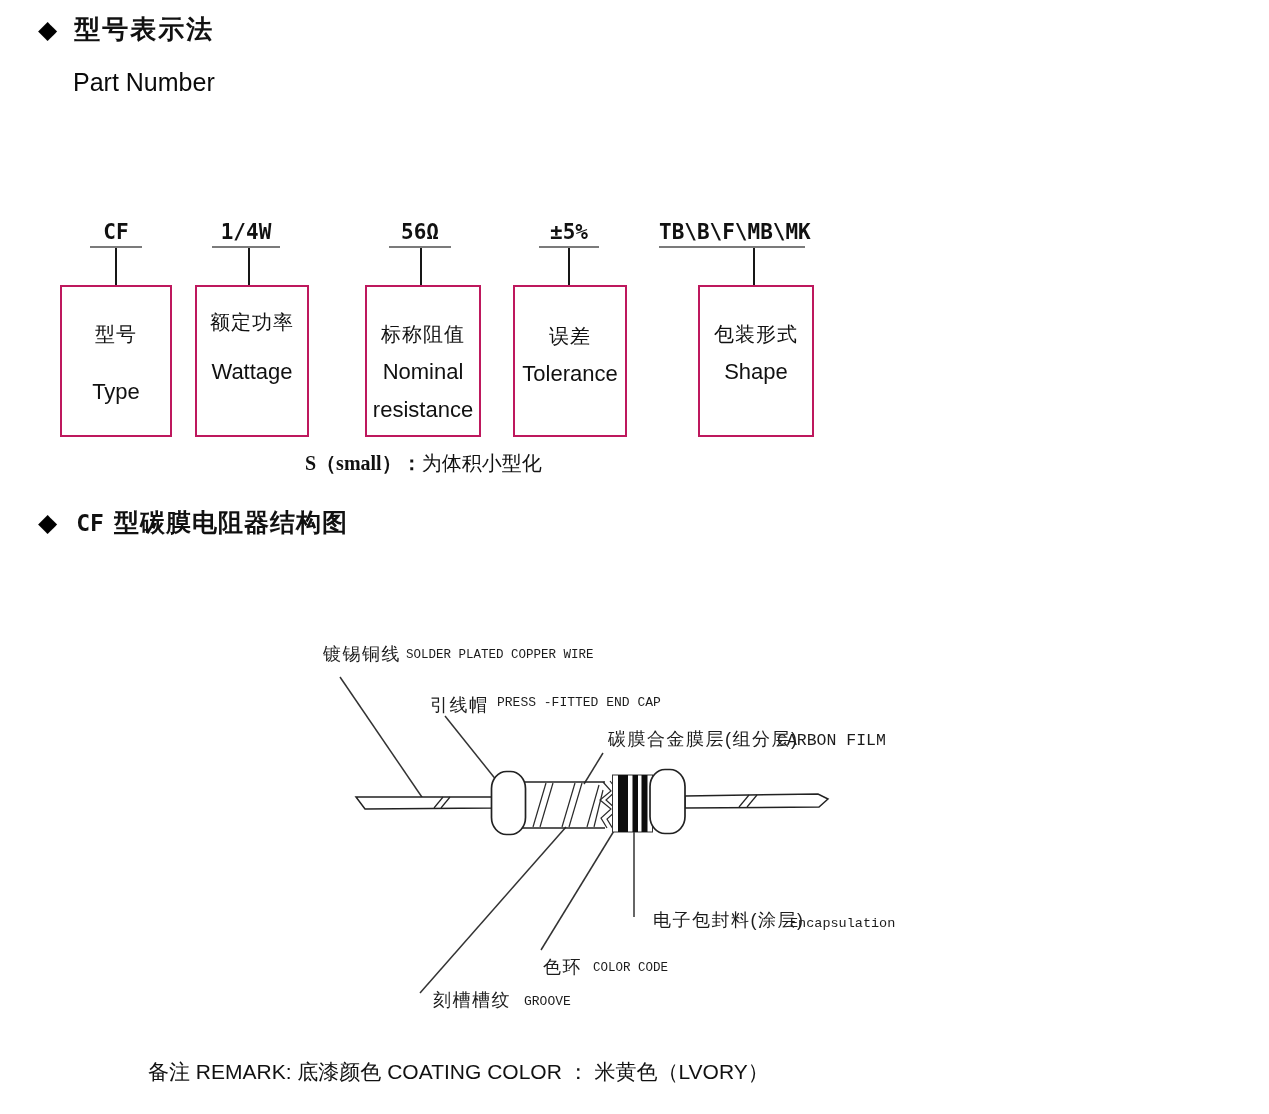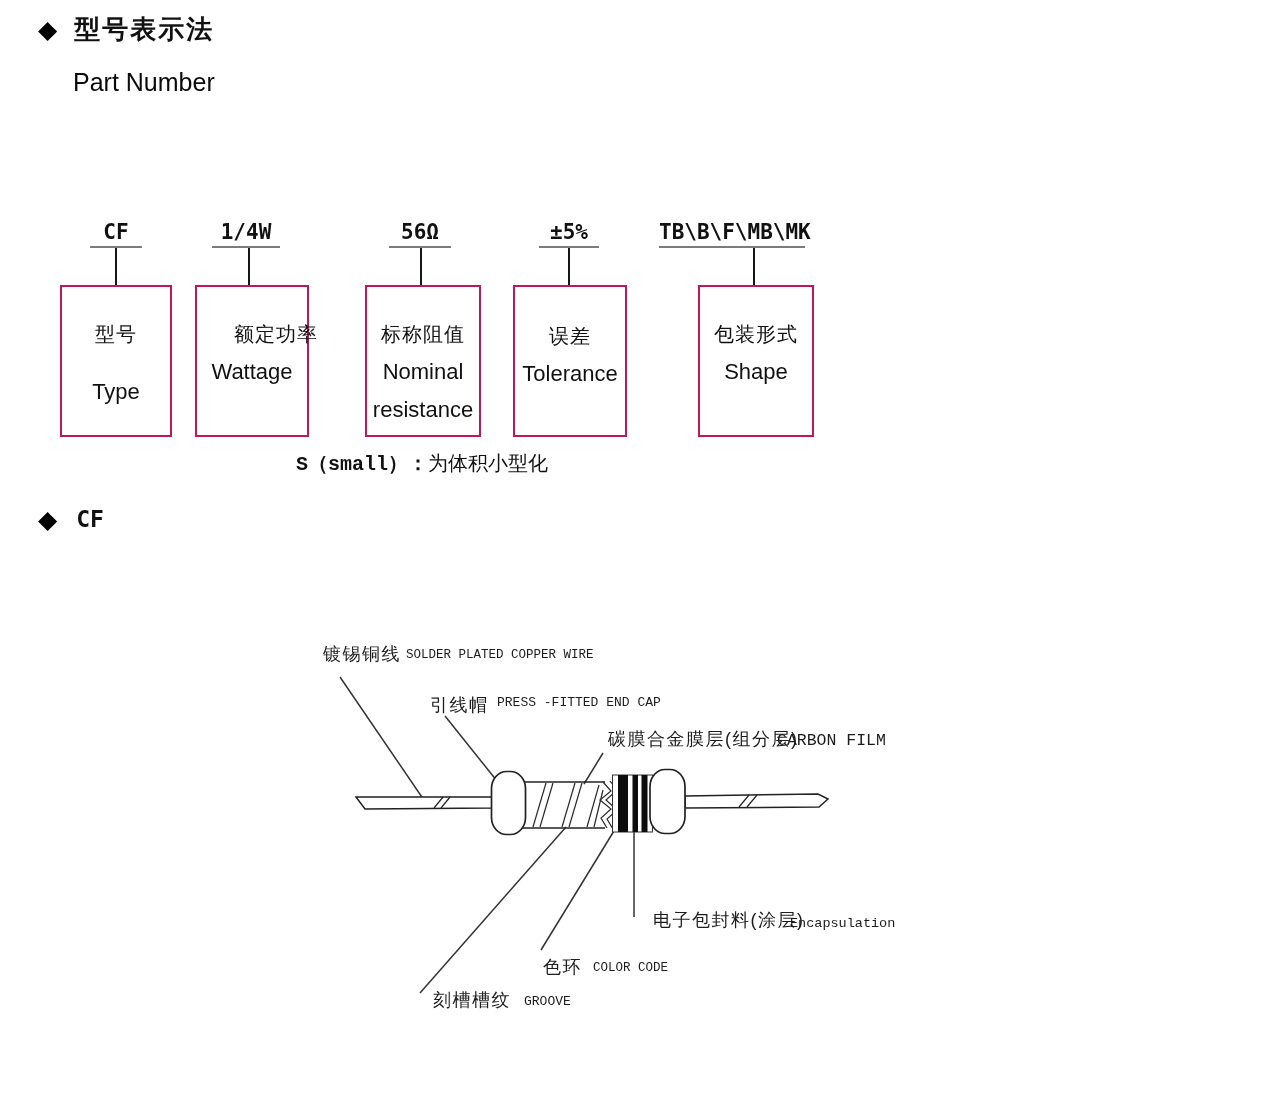--- a/index.html
+++ b/index.html
@@ -19,21 +19,21 @@
 
   
   .pn-label{position:absolute;top:221px;height:25px;border-bottom:2px solid #7b7b7b;
             font-family:"DejaVu Sans Mono",monospace;font-weight:600;font-size:21px;
             text-align:center;line-height:23px;white-space:nowrap;}
   .pn-line{position:absolute;top:248px;width:2px;height:37px;background:#161616;}
   .pn-box{position:absolute;top:285px;height:148px;border:2px solid #be185d;background:#fff;}
   .pn-zh{position:absolute;left:0;width:100%;text-align:center;font-size:20px;letter-spacing:1px;}
   .pn-en{position:absolute;left:0;width:100%;text-align:center;font-size:22px;}
   .s-note{font-size:20px;white-space:nowrap;}
-  .s-pre{font-family:Liberation Mono, monospace;font-weight:700;}
+  .s-pre{font-family:Liberation Serif, serif;font-weight:700;margin-left:9px;}
 
   .remark{font-size:21px;white-space:nowrap;}
 
   
   .t-zh{font-family:"Liberation Sans",sans-serif;font-size:18px;letter-spacing:1.5px;fill:#1c1c1c;}
   .t-en{font-family:"Liberation Mono",monospace;fill:#1c1c1c;}
 </style>
 </head>
 <body>
 
@@ -57,21 +57,21 @@
     <div class="pn-line" style="left:248px;"></div>
     <div class="pn-line" style="left:420px;"></div>
     <div class="pn-line" style="left:568px;"></div>
     <div class="pn-line" style="left:753px;"></div>
 
     <div class="pn-box" style="left:60px;width:108px;">
       <div class="pn-zh" style="top:34px;">型号</div>
       <div class="pn-en" style="top:92px;">Type</div>
     </div>
     <div class="pn-box" style="left:195px;width:110px;">
-      <div class="pn-zh" style="top:34px;padding-left:24px;">额定功率</div>
+      <div class="pn-zh" style="top:22px;">额定功率</div>
       <div class="pn-en" style="top:72px;">Wattage</div>
     </div>
     <div class="pn-box" style="left:365px;width:112px;">
       <div class="pn-zh" style="top:34px;">标称阻值</div>
       <div class="pn-en" style="top:72px;">Nominal</div>
       <div class="pn-en" style="top:110px;">resistance</div>
     </div>
     <div class="pn-box" style="left:513px;width:110px;">
       <div class="pn-zh" style="top:36px;">误差</div>
       <div class="pn-en" style="top:74px;">Tolerance</div>
@@ -82,20 +82,21 @@
     </div>
 
     <div class="abs s-note" style="left:296px;top:450px;">
       <span class="s-pre">S（small）：</span><span>为体积小型化</span>
     </div>
   </div>
 
   <div class="abs sec-head" style="left:38px;top:506px;">
     <span class="diamond">◆</span>
     <span class="h-code">CF</span>
+    <span class="h-zh2">型碳膜电阻器结构图</span>
   </div>
 
   <svg class="abs" style="left:300px;top:615px;" width="660" height="415" viewBox="300 615 660 415">
 
     <g stroke="#333" stroke-width="1.5" fill="none">
       <line x1="340" y1="677" x2="428" y2="806"></line>
       <line x1="445" y1="716" x2="505" y2="791"></line>
       <line x1="603" y1="753" x2="584" y2="784"></line>
       <line x1="634" y1="830" x2="634" y2="917"></line>
       <line x1="617" y1="826" x2="541" y2="950"></line>
@@ -152,14 +153,15 @@
     <text class="t-zh" x="653" y="926" letter-spacing="0">电子包封料(涂层)</text>
     <text class="t-en" x="790" y="927" font-size="13.5">Encapsulation</text>
 
     <text class="t-zh" x="543" y="973" letter-spacing="4">色环</text>
     <text class="t-en" x="593" y="971" font-size="12.5">COLOR CODE</text>
 
     <text class="t-zh" x="433" y="1006">刻槽槽纹</text>
     <text class="t-en" x="524" y="1005" font-size="13">GROOVE</text>
   </svg>
 
+  <div class="abs remark" style="left:148px;top:1058px;">备注 REMARK: 底漆颜色 COATING COLOR ： 米黄色（LVORY）</div>
 
 </div>
 
 </body></html>

